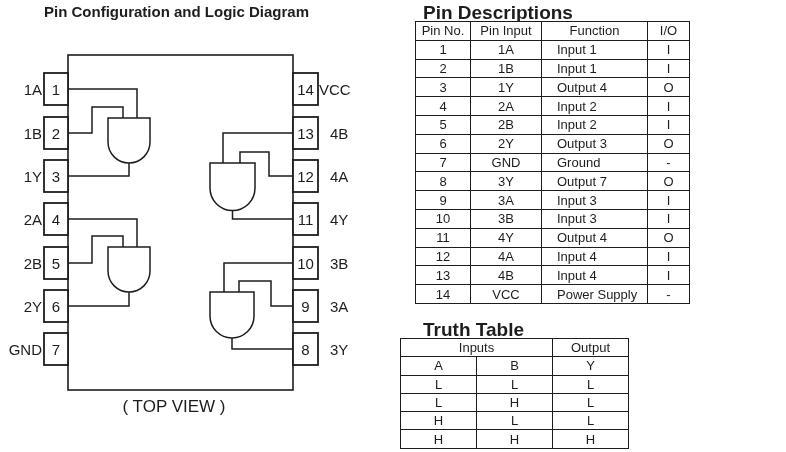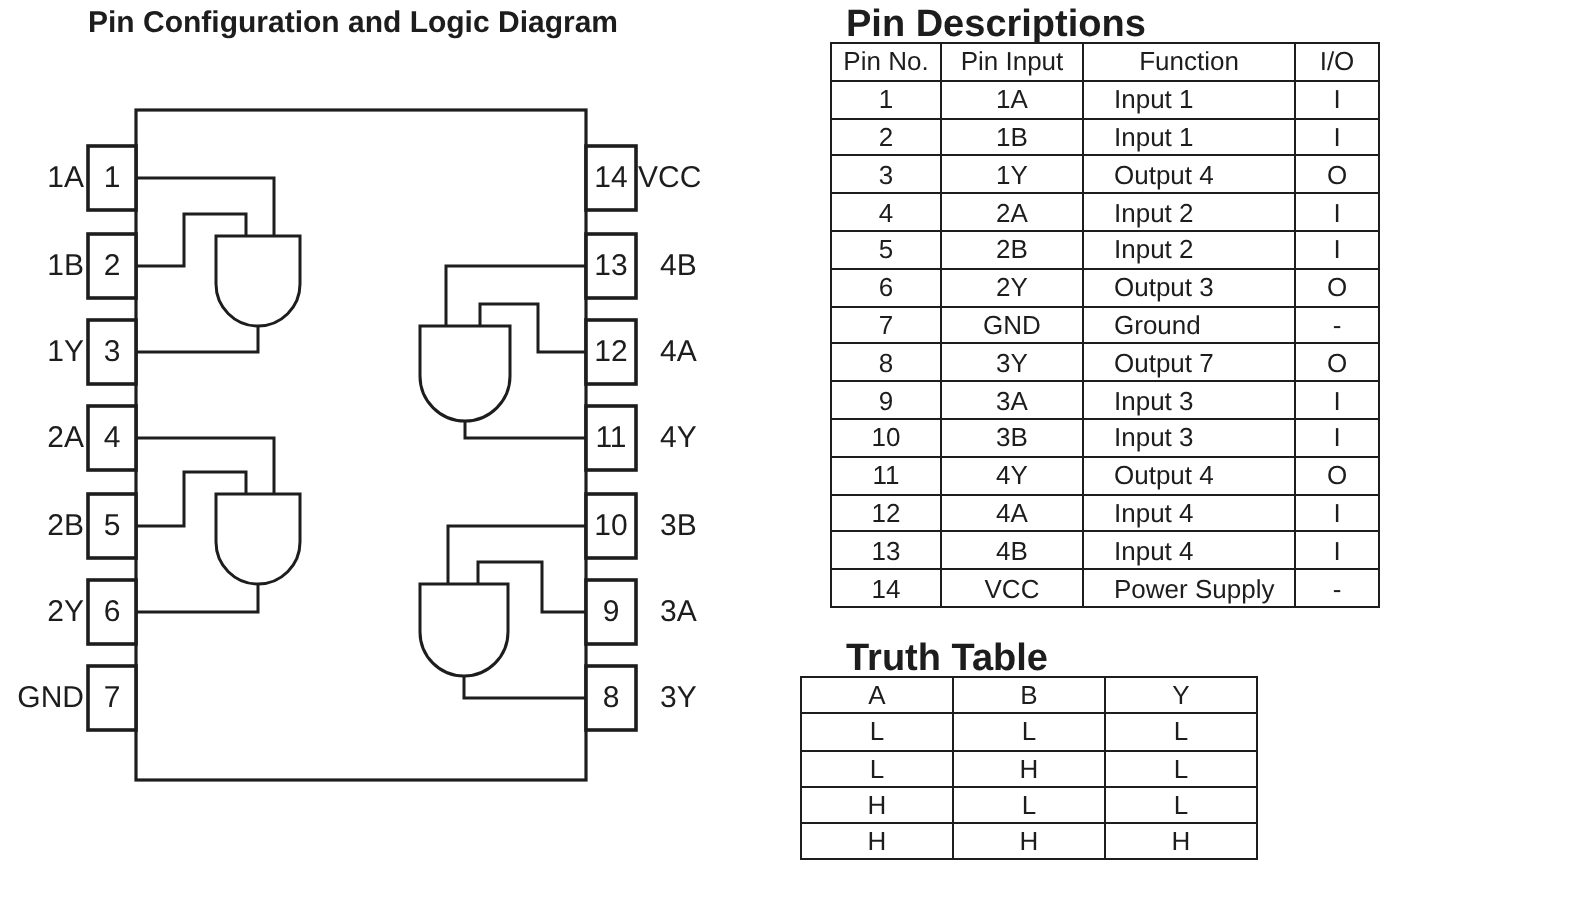--- a/index.html
+++ b/index.html
@@ -110,20 +110,21 @@
 
     <text class="rname" x="319" y="89">VCC</text>
     <text class="rname" x="330" y="133">4B</text>
     <text class="rname" x="330" y="176">4A</text>
     <text class="rname" x="330" y="219">4Y</text>
     <text class="rname" x="330" y="263">3B</text>
     <text class="rname" x="330" y="306">3A</text>
     <text class="rname" x="330" y="349">3Y</text>
   </svg>
 
+  <div id="top-view-caption">( TOP VIEW )</div>
 
   <div id="pin-desc-title" class="section-title">Pin Descriptions</div>
 
   <table id="pin-desc-table">
     <colgroup>
         <col style="width:55px">
         <col style="width:71px">
         <col style="width:106px">
         <col style="width:42px">
       </colgroup>
@@ -226,20 +227,24 @@
   <div id="truth-title" class="section-title">Truth Table</div>
 
   <table id="truth-table">
     <colgroup>
         <col style="width:76px">
         <col style="width:76px">
         <col style="width:76px">
       </colgroup>
     <tbody>
       <tr>
+        <th colspan="2">Inputs</th>
+        <th>Output</th>
+      </tr>
+      <tr>
         <td>A</td>
         <td>B</td>
         <td>Y</td>
       </tr>
       <tr>
           <td>L</td>
           <td>L</td>
           <td>L</td>
         </tr>
       <tr>

